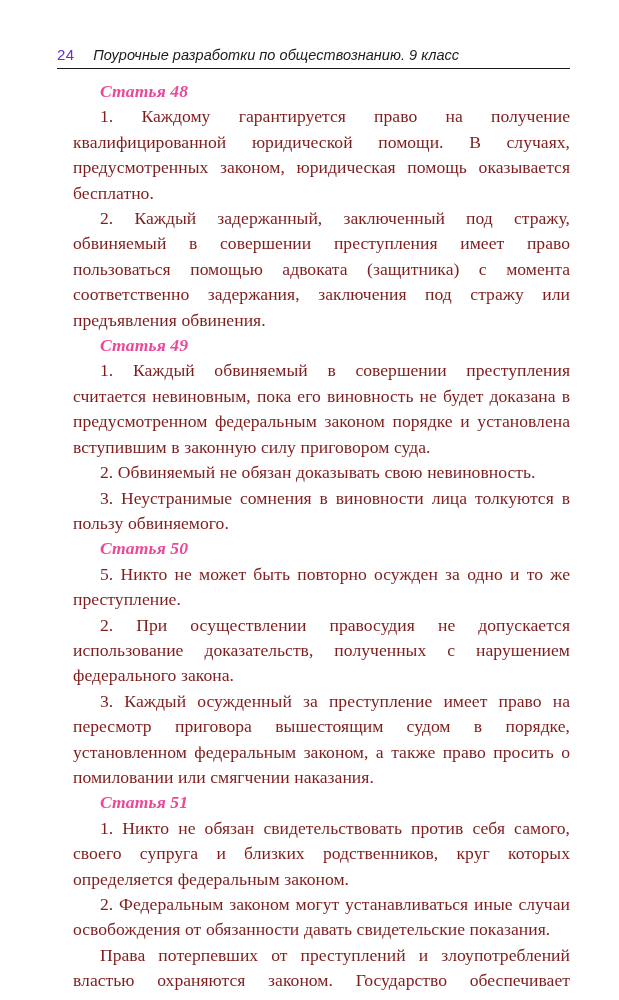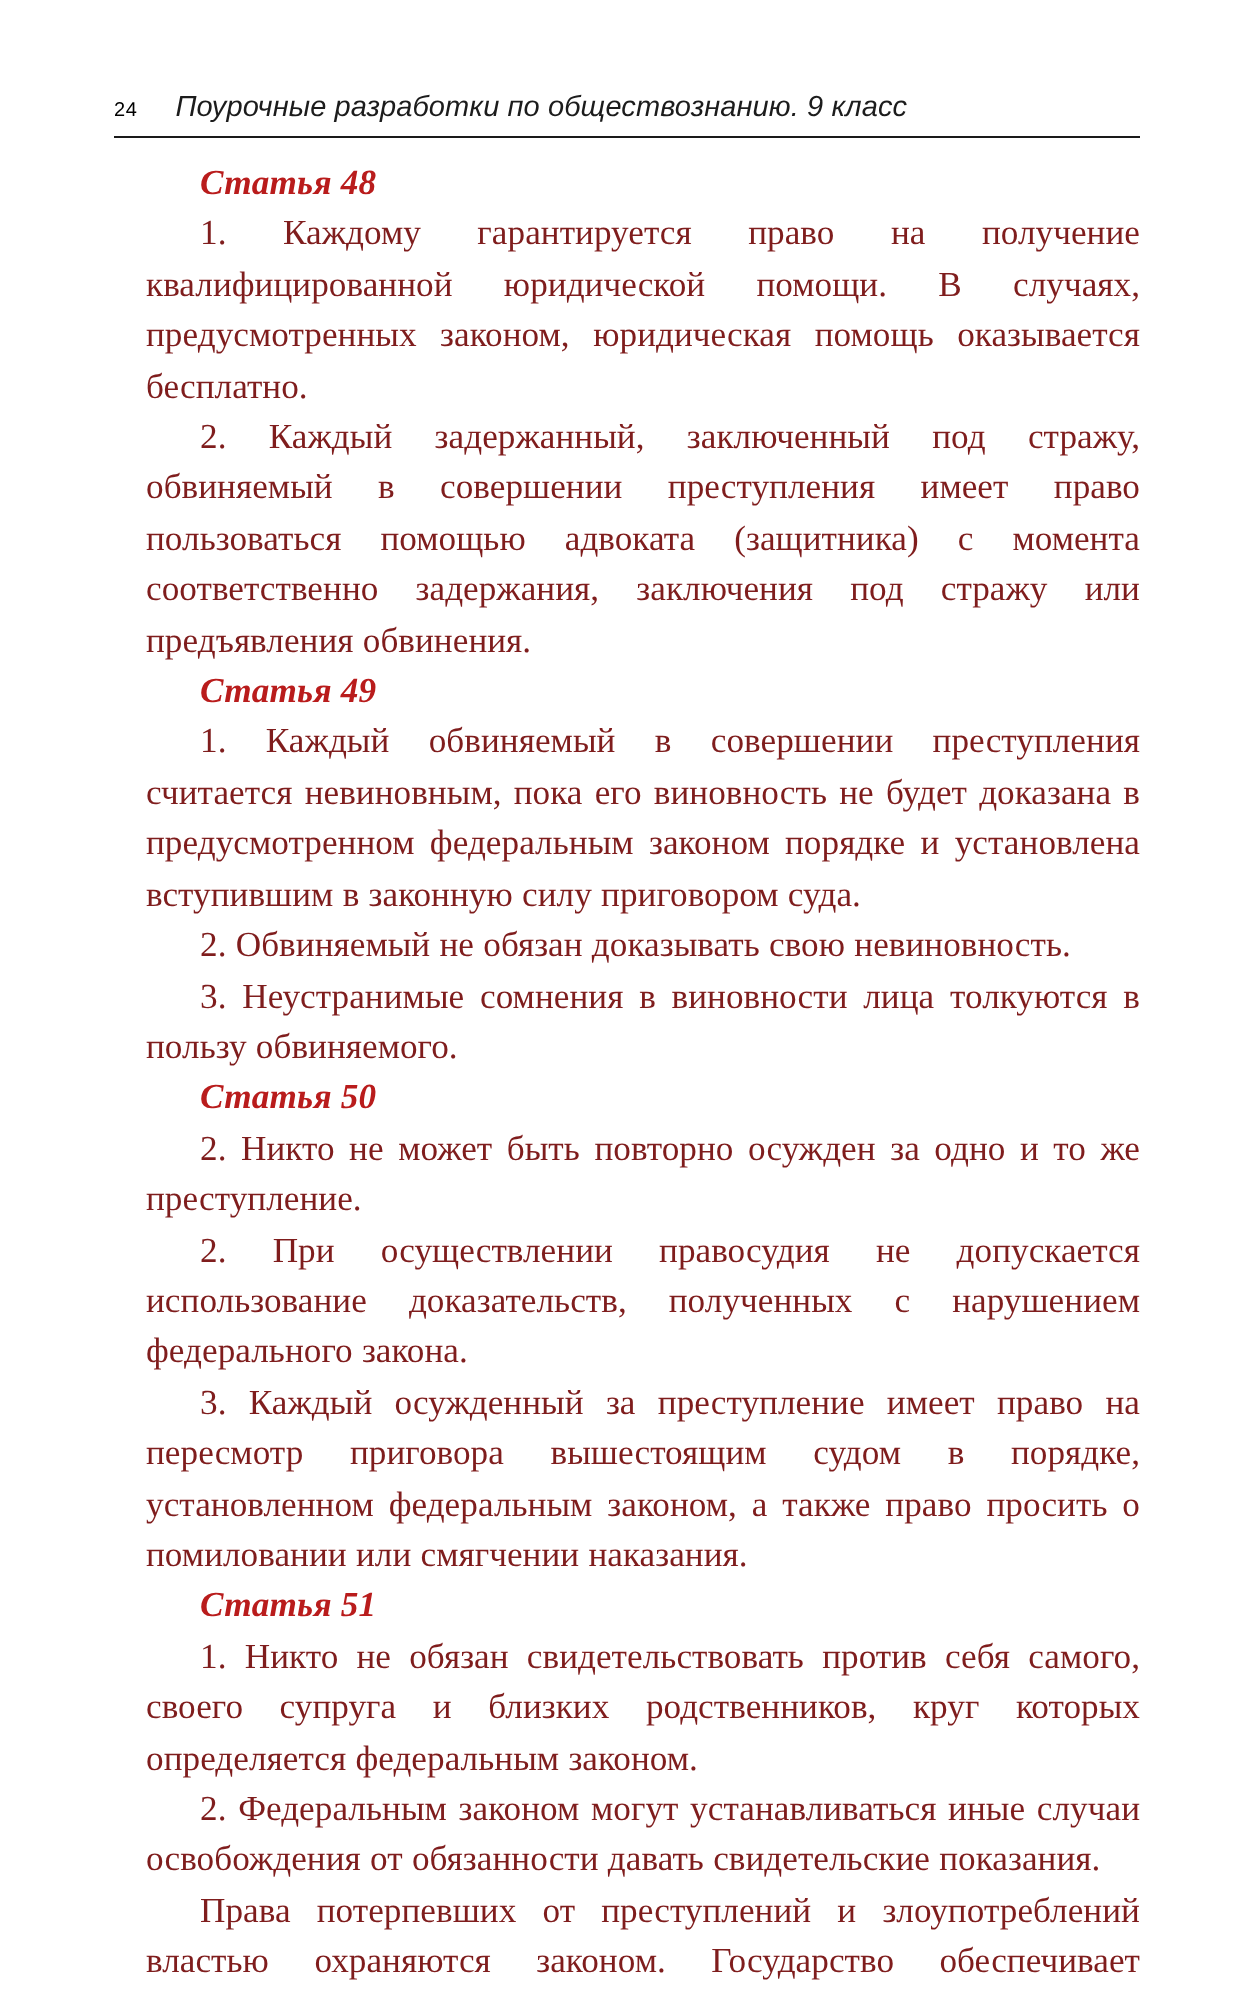--- a/index.html
+++ b/index.html
@@ -26,23 +26,23 @@
     top: 46px;
     width: 513px;
     height: 22px;
     display: flex;
     align-items: baseline;
     white-space: nowrap;
   }
 
   .folio {
     font-family: "Liberation Sans", sans-serif;
-    font-size: 10px;
+    font-size: 15px;
     font-weight: 400;
-    color: #000000;
+    color: #6d28d9;
     letter-spacing: 0.3px;
     flex: 0 0 auto;
   }
 
   .running-title {
     font-family: "Liberation Sans", sans-serif;
     font-style: italic;
     font-size: 14.5px;
     font-weight: 400;
     color: #1c1c1c;
@@ -66,21 +66,21 @@
     left: 73px;
     top: 79px;
     width: 497px;
   }
 
   .article-heading {
     font-family: "Liberation Serif", "DejaVu Serif", serif;
     font-style: italic;
     font-weight: bold;
     font-size: 17.6px;
-    color: #b91c1c;
+    color: #ec4899;
     line-height: 25.4px;
     text-indent: 27px;
     margin: 0;
     letter-spacing: 0.1px;
   }
 
   .article-body {
     font-family: "Liberation Serif", "DejaVu Serif", serif;
     font-size: 17.6px;
     font-weight: 400;
@@ -112,21 +112,21 @@
     <p class="article-heading">Статья 48</p>
     <p class="article-body">1. Каждому гарантируется право на получение квалифицированной юридической помощи. В случаях, предусмотренных законом, юридическая помощь оказывается бесплатно.</p>
     <p class="article-body">2. Каждый задержанный, заключенный под стражу, обвиняемый в совершении преступления имеет право пользоваться помощью адвоката (защитника) с момента соответственно задержания, заключения под стражу или предъявления обвинения.</p>
 
     <p class="article-heading">Статья 49</p>
     <p class="article-body">1. Каждый обвиняемый в совершении преступления считается невиновным, пока его виновность не будет доказана в предусмотренном федеральным законом порядке и установлена вступившим в законную силу приговором суда.</p>
     <p class="article-body">2. Обвиняемый не обязан доказывать свою невиновность.</p>
     <p class="article-body">3. Неустранимые сомнения в виновности лица толкуются в пользу обвиняемого.</p>
 
     <p class="article-heading">Статья 50</p>
-    <p class="article-body">2. Никто не может быть повторно осужден за одно и то же преступление.</p>
+    <p class="article-body">5. Никто не может быть повторно осужден за одно и то же преступление.</p>
     <p class="article-body">2. При осуществлении правосудия не допускается использование доказательств, полученных с нарушением федерального закона.</p>
     <p class="article-body">3. Каждый осужденный за преступление имеет право на пересмотр приговора вышестоящим судом в порядке, установленном федеральным законом, а также право просить о помиловании или смягчении наказания.</p>
 
     <p class="article-heading">Статья 51</p>
     <p class="article-body">1. Никто не обязан свидетельствовать против себя самого, своего супруга и близких родственников, круг которых определяется федеральным законом.</p>
     <p class="article-body">2. Федеральным законом могут устанавливаться иные случаи освобождения от обязанности давать свидетельские показания.</p>
 
     <p class="article-body">Права потерпевших от преступлений и злоупотреблений властью охраняются законом. Государство обеспечивает потерпевшим доступ к правосудию и компенсацию причиненного ущерба.</p>
 
   </div>

